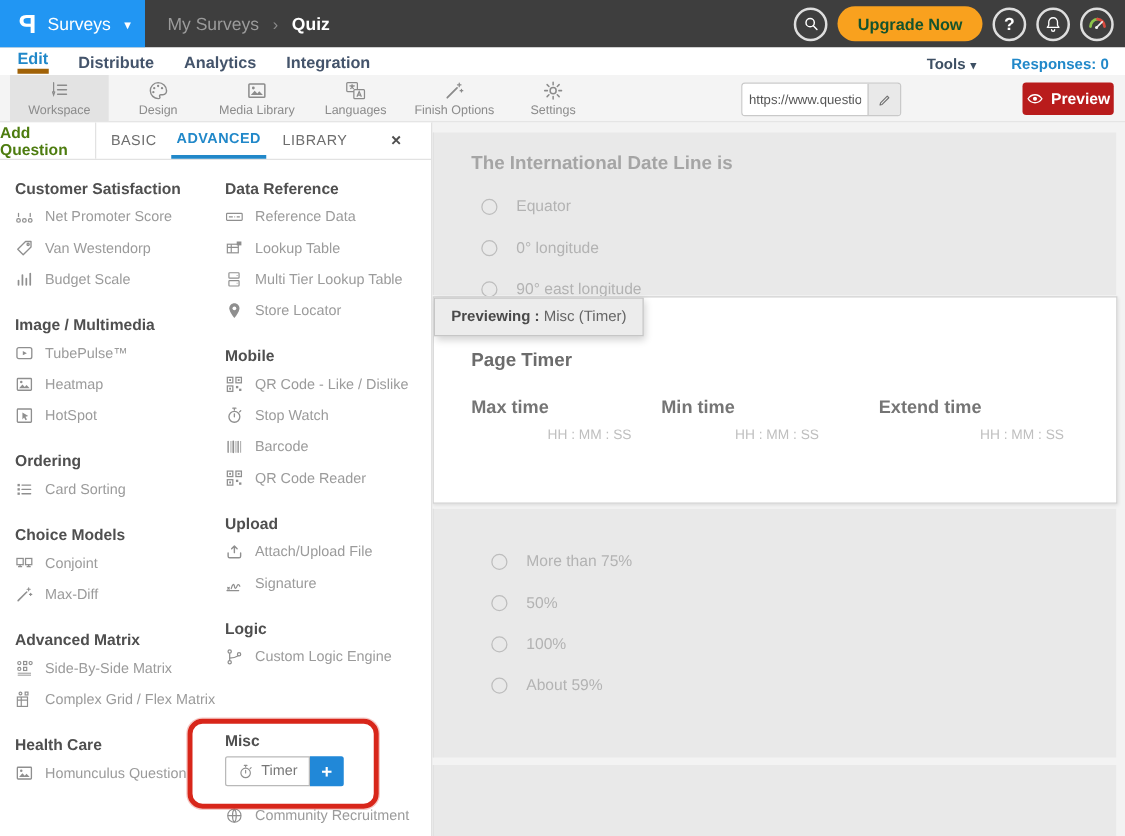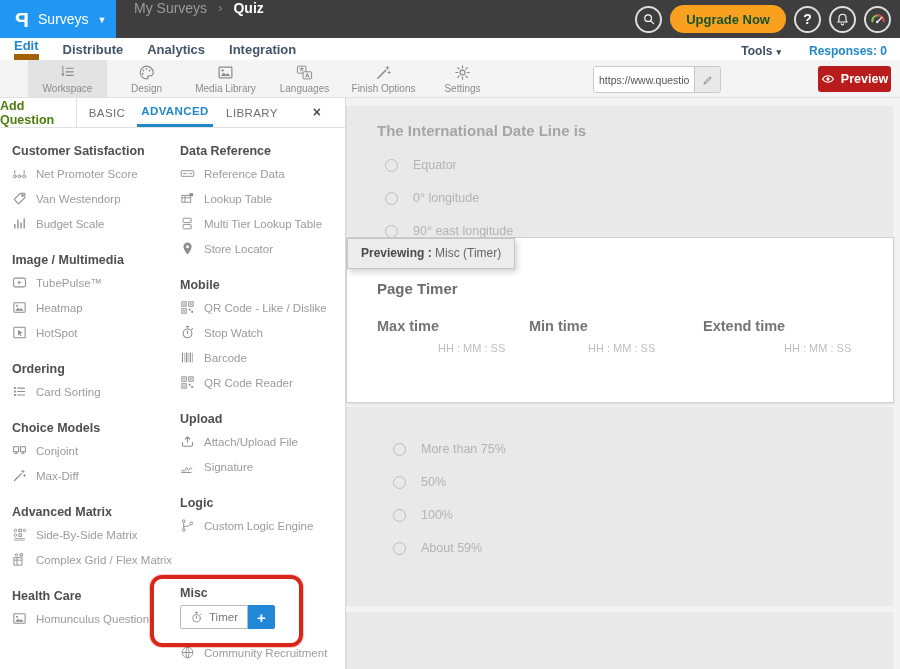--- a/index.html
+++ b/index.html
@@ -7,43 +7,43 @@
     font-family:"Liberation Sans",sans-serif;background:#fff;-webkit-font-smoothing:antialiased;}
   svg.ic{display:block;}
 
   
   .topbar{position:absolute;top:0;left:0;width:900px;height:38px;background:#3e3e3e;}
   .logo-area{position:absolute;left:0;top:0;width:116px;height:38px;background:#2196f3;color:#fff;
     display:flex;align-items:center;gap:9px;padding-left:15px;box-sizing:border-box;cursor:pointer;}
   .logo-p{font-size:21px;font-weight:700;transform:scaleX(-1);display:inline-block;line-height:1;}
   .surveys-label{font-size:14px;}
   .chev{font-size:9px;margin-top:1px;}
-  .breadcrumb{position:absolute;left:134px;top:0;height:38px;display:flex;align-items:flex-start;gap:11px;font-size:14px;}
+  .breadcrumb{position:absolute;left:134px;top:0;height:38px;display:flex;align-items:center;gap:11px;font-size:14px;}
   .crumb-parent{color:#9b9b9b;cursor:pointer;}
   .crumb-sep{color:#8a8a8a;font-size:13px;}
   .crumb-current{color:#fff;font-weight:600;}
   .top-actions{position:absolute;right:9px;top:5px;display:flex;align-items:center;gap:8px;}
   .circle-btn{width:27px;height:27px;border:2px solid #dedede;border-radius:50%;box-sizing:border-box;
     display:flex;align-items:center;justify-content:center;color:#fff;cursor:pointer;background:transparent;font-weight:700;font-size:14px;}
   .upgrade-btn{height:28px;background:#f9a11e;color:#14532d;font-weight:700;font-size:13px;border-radius:14px;
     padding:0 16px;display:flex;align-items:center;cursor:pointer;}
 
   
   .navbar{position:absolute;top:38px;left:0;width:900px;height:22px;background:#fff;display:flex;align-items:center;font-size:13px;}
   .nav-item{margin-left:24px;color:#44546b;font-weight:600;cursor:pointer;}
   .nav-item:first-child{margin-left:14px;}
-  .nav-item.active{color:#2188c9;border-bottom:7px solid #a16207;padding-bottom:1px;}
+  .nav-item.active{color:#2188c9;border-bottom:4px solid #a16207;padding-bottom:1px;}
   .nav-right{position:absolute;right:13px;top:6px;display:flex;align-items:center;gap:28px;font-size:12px;}
   .tools-dd{color:#3d4f63;font-weight:700;cursor:pointer;display:flex;gap:4px;align-items:center;}
   .tools-dd .chev{color:#3d4f63;}
   .responses{color:#2188c9;font-weight:600;}
 
   
   .toolbar{position:absolute;top:60px;left:0;width:900px;height:38px;background:#f4f4f4;border-bottom:1px solid #e0e0e0;box-sizing:border-box;}
-  .tool-items{display:flex;padding-left:28px;height:37px;}
+  .tool-items{display:flex;padding-left:8px;height:37px;}
   .tool-item{width:79px;display:flex;flex-direction:column;align-items:center;justify-content:center;gap:2px;color:#8b8b8b;cursor:pointer;}
   .tool-item.active{background:#e3e3e3;}
   .tool-item .ic{width:17px;height:17px;}
   .tool-label{font-size:10px;}
   .url-wrap{position:absolute;left:593px;top:6px;display:flex;height:25px;border:1px solid #c9c9c9;border-radius:3px;background:#fff;overflow:hidden;}
   .url-input{border:none;outline:none;width:90px;font-size:10.5px;color:#555;padding:0 5px;font-family:"Liberation Sans",sans-serif;background:#fff;}
   .url-edit{width:25px;background:#e9e9e9;border-left:1px solid #c9c9c9;display:flex;align-items:center;justify-content:center;color:#6f6f6f;cursor:pointer;}
   .url-edit .ic{width:12px;height:12px;}
   .preview-btn{position:absolute;left:818px;top:6px;width:73px;height:26px;background:#b91c1c;color:#fff;font-size:12.5px;
     border-radius:3px;display:flex;align-items:center;justify-content:center;gap:6px;cursor:pointer;font-weight:600;}

